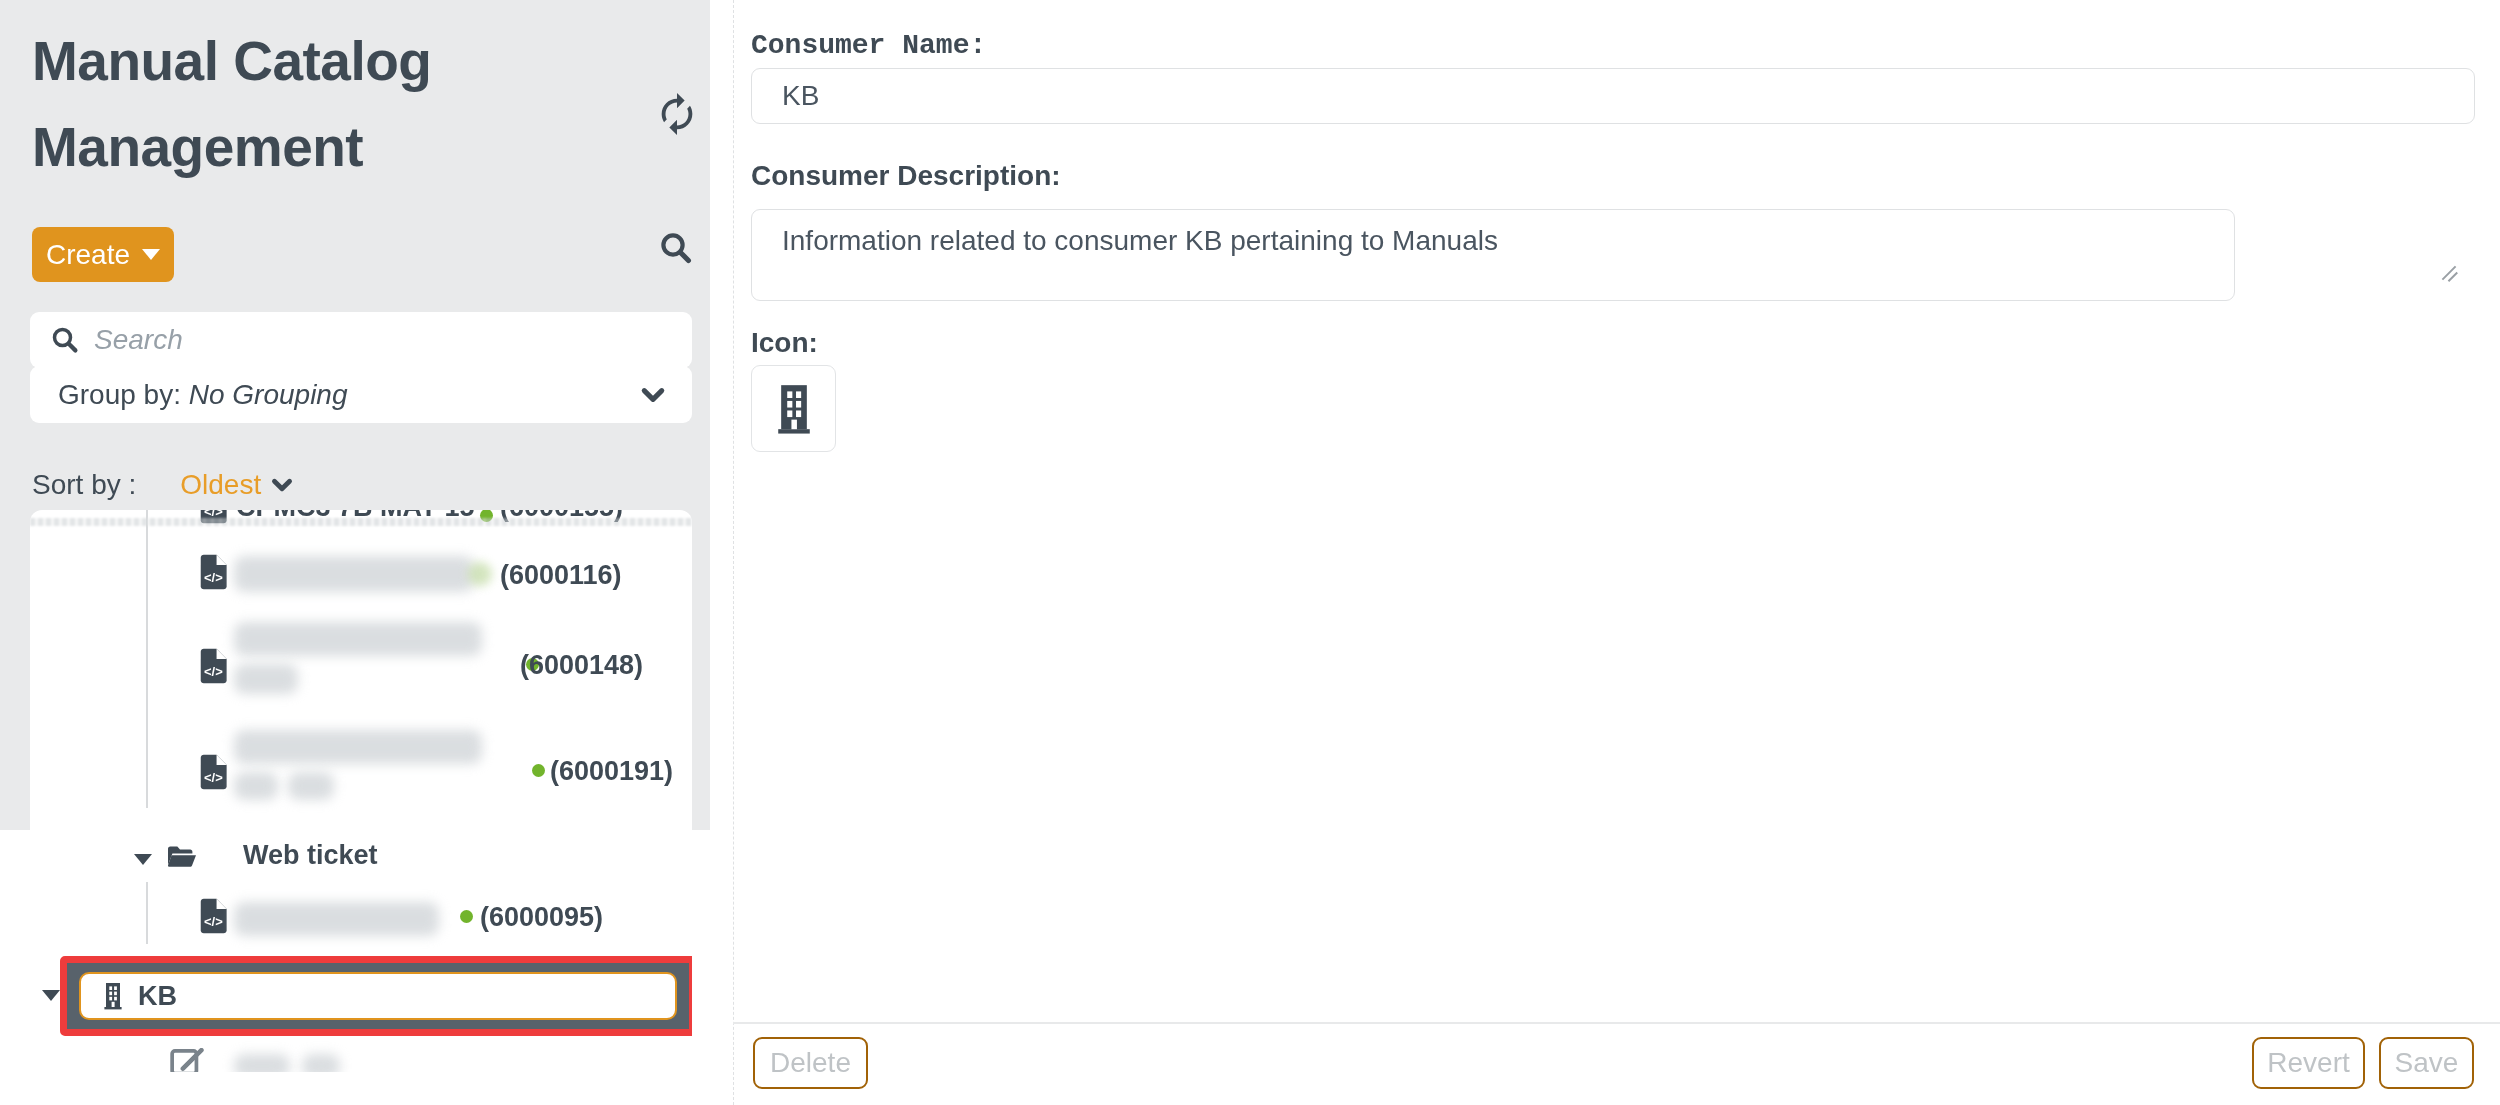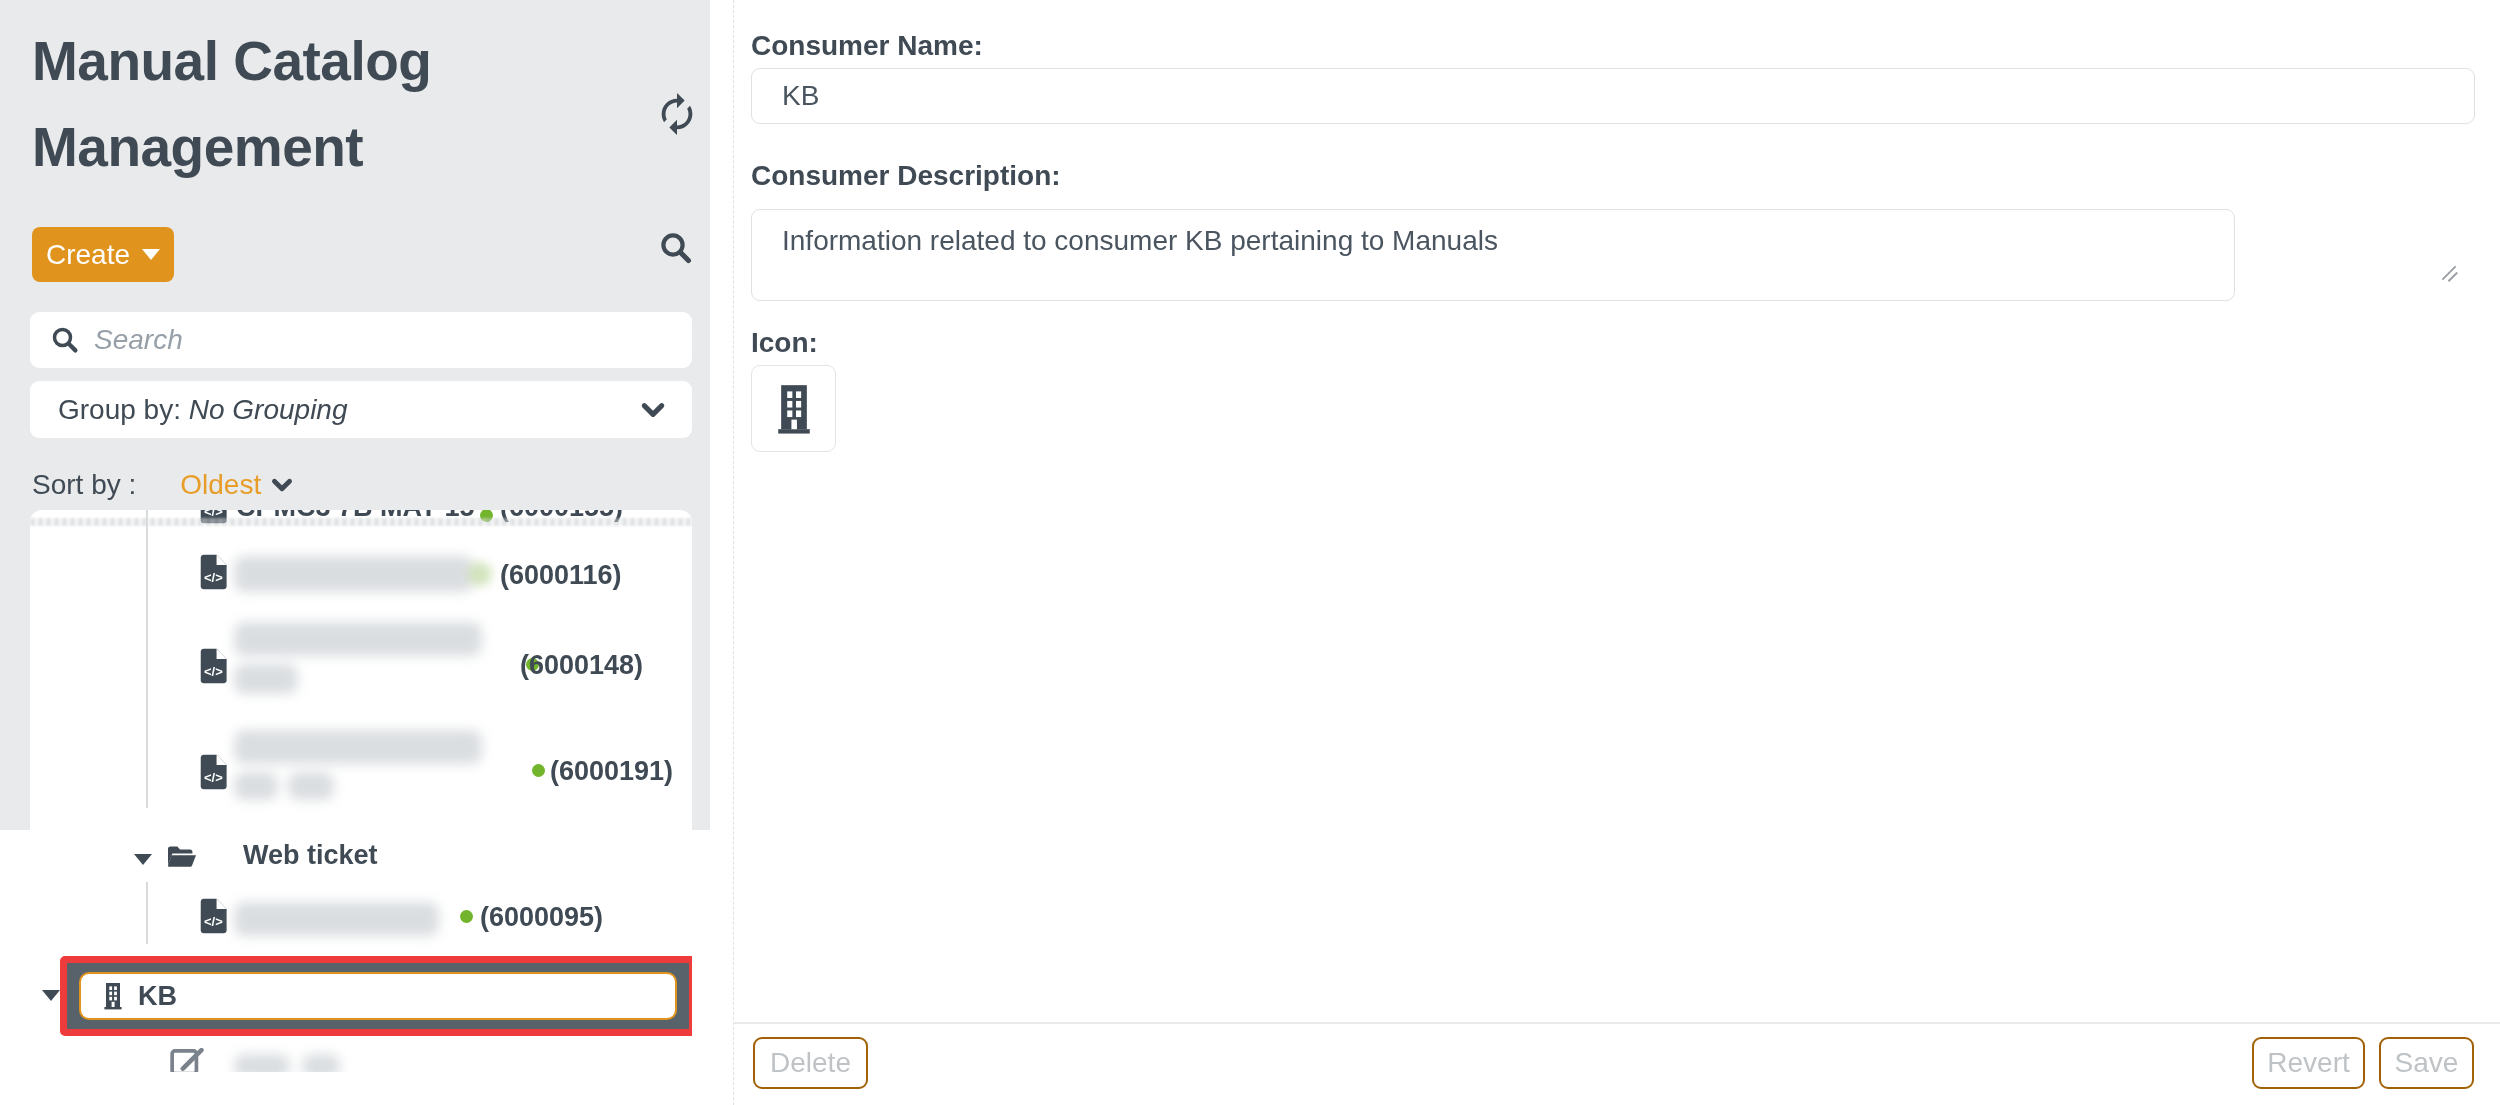--- a/index.html
+++ b/index.html
@@ -21,21 +21,21 @@
                 display:flex; align-items:center; justify-content:center; gap:12px; }
   .caret-down { width:0; height:0; border-left:9px solid transparent; border-right:9px solid transparent;
                 border-top:11px solid #fff; }
 
   .search-box { position:absolute; left:30px; top:312px; width:662px; height:56px; background:#fff;
                 border-radius:9px; display:flex; align-items:center; padding-left:20px; }
   .search-box input { border:none; outline:none; background:transparent; margin-left:14px; width:560px;
                       font-size:28px; font-family:inherit; color:#3f4a54; }
   .search-box input::placeholder { color:#97a0a8; font-style:italic; }
 
-  .group-select { position:absolute; left:30px; top:381px; width:662px; height:57px; background:#fff;
+  .group-select { position:absolute; left:30px; top:366px; width:662px; height:57px; background:#fff;
                   border:none; border-radius:9px; display:flex; align-items:center;
                   padding:0 24px 0 28px; cursor:pointer; font-size:28px; color:#3f4a54; font-family:inherit; }
   .group-select .grow { flex:1; text-align:left; }
   .italic { font-style:italic; }
 
   .sort-row { position:absolute; left:32px; top:466px; height:38px; display:flex; align-items:center;
               gap:8px; font-size:28px; color:#3f4a54; }
   .sort-value { color:#e89d28; cursor:pointer;margin-left:36px; }
 
   
@@ -258,21 +258,21 @@
         </span>
         <span class="blob" style="left:204px; top:544px; width:56px; height:24px;"></span>
         <span class="blob" style="left:272px; top:544px; width:38px; height:24px;"></span>
       </div>
     </div>
   </aside>
 
   <main>
     <div class="panel-divider"></div>
 
-    <label class="form-label" style="top:30px;">Consumer Name:</label>
+    <label class="form-label" style="top:30px;font-family:Liberation Mono, monospace;">Consumer Name:</label>
     <input class="text-input" style="top: 68px;" type="text" value="KB">
 
     <label class="form-label" style="top:160px;">Consumer Description:</label>
     <textarea class="text-area" style="">Information related to consumer KB pertaining to Manuals</textarea>
     <span class="resize-handle">
       <svg width="22" height="22" viewBox="0 0 20 20">
         <path d="M4 16 16 4 M9.5 17.5 17.5 9.5" stroke="#9aa0a5" stroke-width="1.8" fill="none"></path>
       </svg>
     </span>
 

